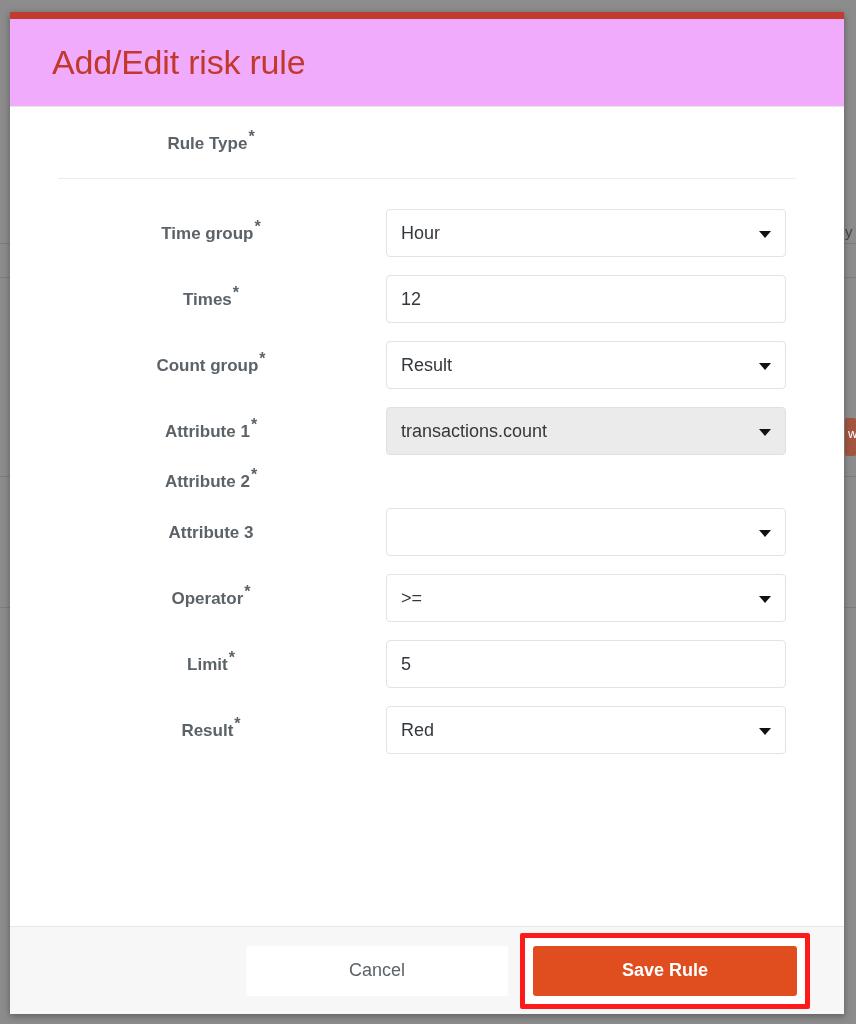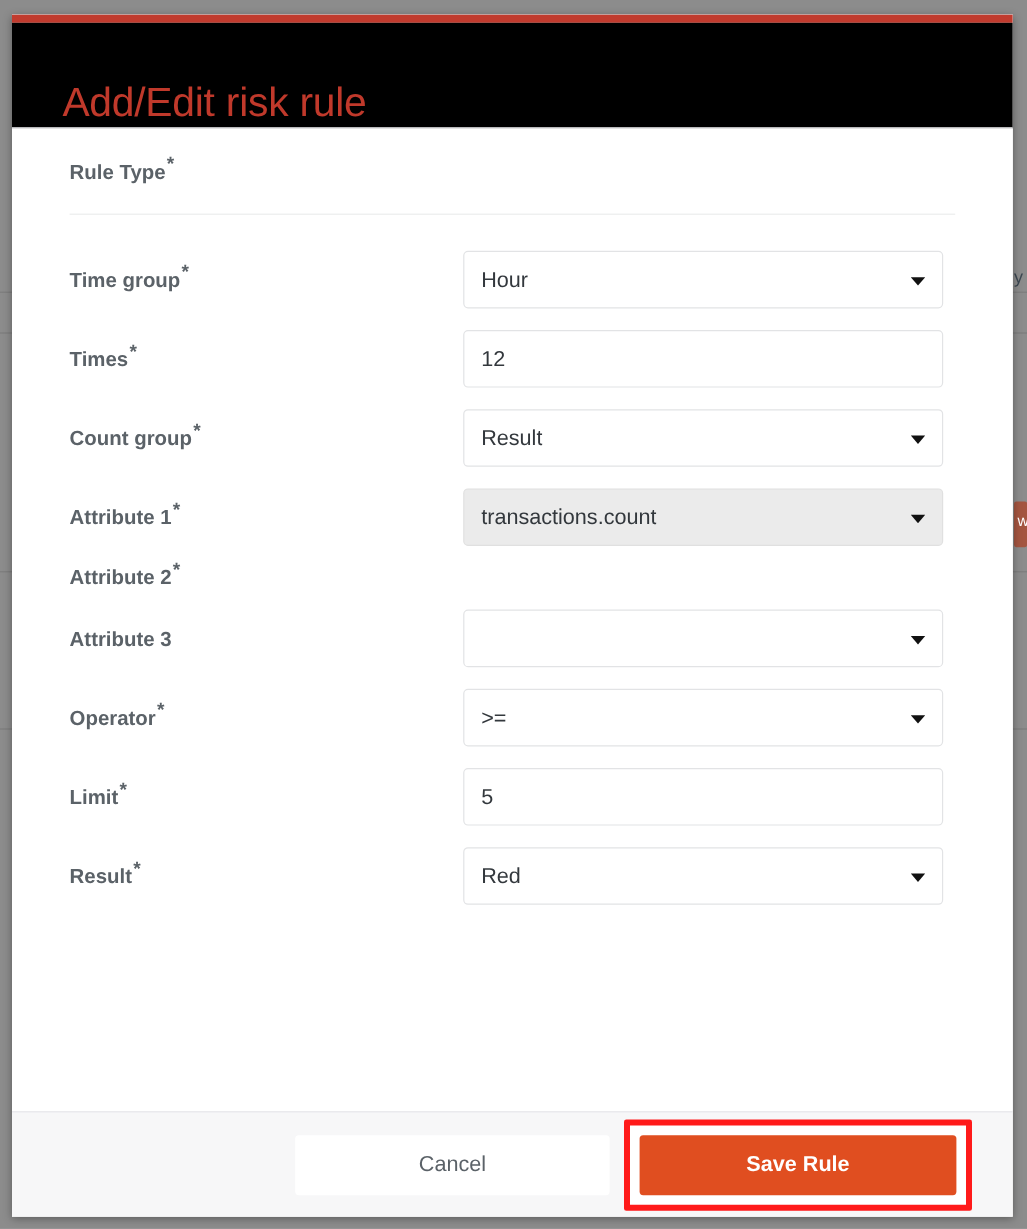--- a/index.html
+++ b/index.html
@@ -37,23 +37,23 @@
     box-shadow: 0 2px 7px rgba(0,0,0,.35);
     display: flex; flex-direction: column;
     overflow: hidden;
   }
   #modal-topbar {
     height: 7px; flex: 0 0 7px;
     background: #c13b2e;
   }
   #modal-header {
     flex: 0 0 88px;
-    background: #000000;
+    background: #f0abfc;
     border-bottom: 1px solid #e6e7ea;
-    display: flex; align-items: flex-end;
+    display: flex; align-items: center;
     padding: 0 42px;
   }
   #modal-title {
     color: #c0392b;
     font-size: 34px;
     font-weight: 400;
     letter-spacing: -0.2px;
     white-space: nowrap;
   }
 
@@ -68,21 +68,21 @@
     display: flex;
     align-items: center;
     padding: 0 48px;
     margin-bottom: 18px;
   }
   .form-row.first { margin-bottom: 0; padding-top: 6px; }
 
   .field-label {
     width: 328px;
     flex: 0 0 328px;
-    text-align: left;
+    text-align: center;
     padding-right: 22px;
     color: #5b6268;
     font-size: 17px;
     font-weight: bold;
     line-height: 1;
     white-space: nowrap;
   }
   .field-label .req {
     color: #5b6268;
     font-size: 16px;

